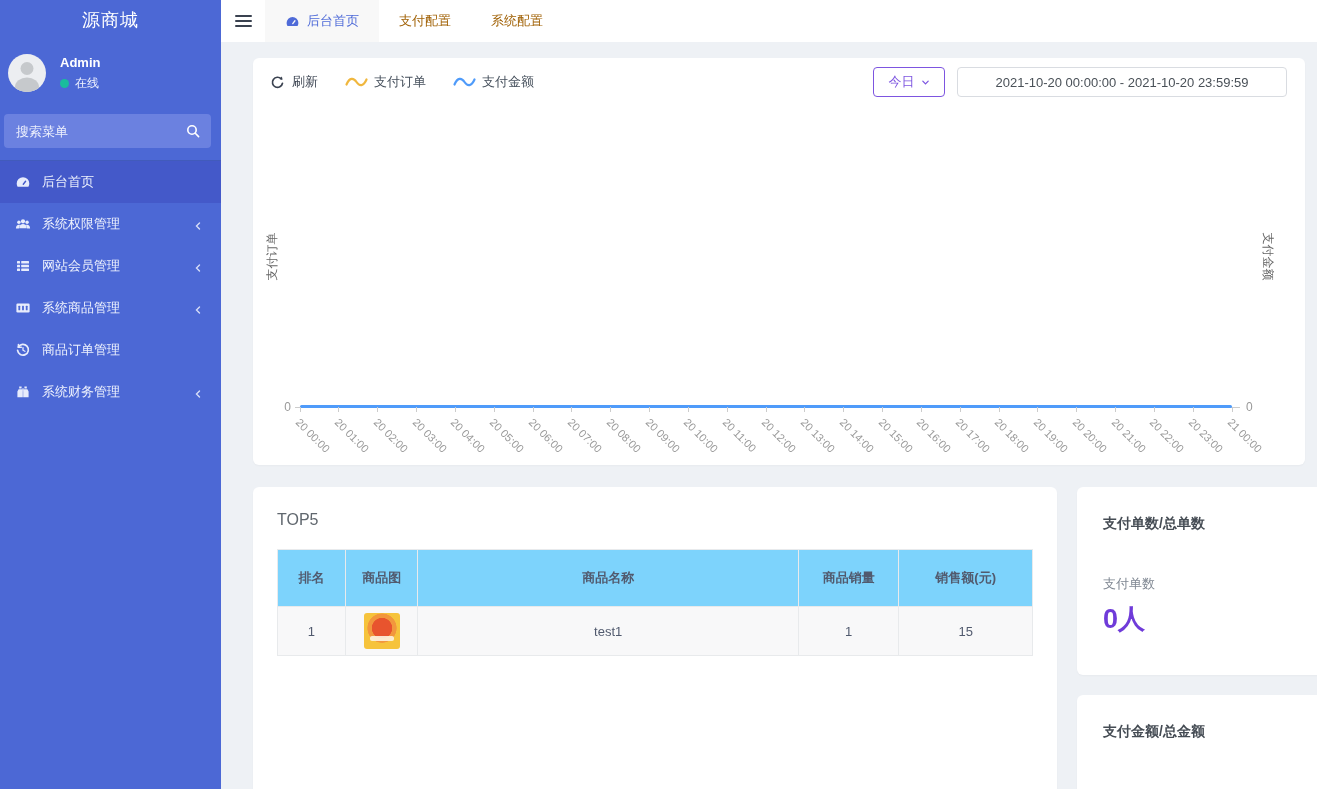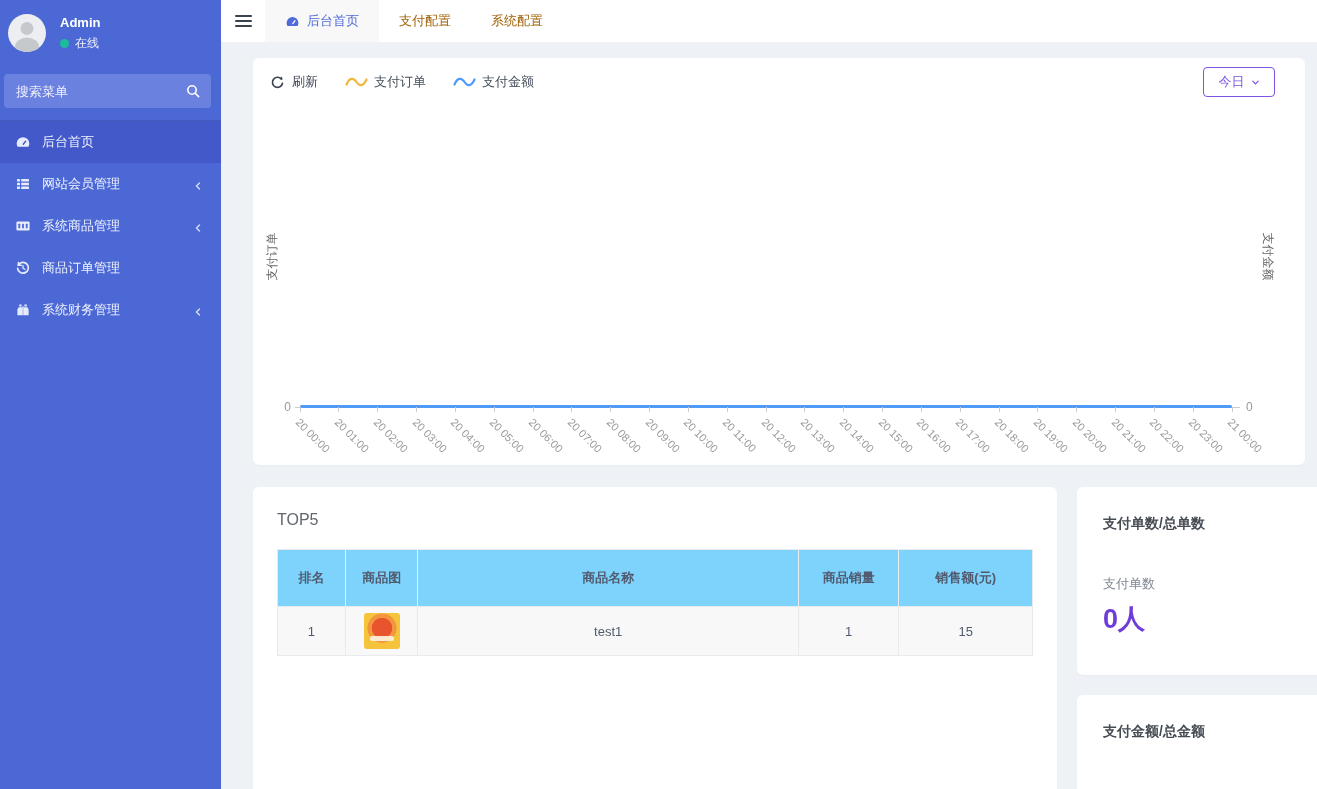--- a/index.html
+++ b/index.html
@@ -88,20 +88,21 @@
 
   
   .stat-title { padding:28px 0 0 26px; font-weight:bold; font-size:14px; color:#454c54; }
   .stat-metric-label { padding:42px 0 0 26px; font-size:13px; color:#7f8792; }
   .stat-metric-value { padding:8px 0 0 26px; font-size:27px; font-weight:bold; color:#6f3bd9; }
 </style>
 </head>
 <body>
 
 <aside id="sidebar">
+  <div class="logo">源商城</div>
 
   <div class="user-block">
     <div class="avatar">
       <svg viewBox="0 0 38 38">
           <circle cx="19" cy="14.5" r="6.5" fill="#c6c9cc"></circle>
           <ellipse cx="19" cy="33" rx="12" ry="9.5" fill="#c6c9cc"></ellipse>
         </svg>
     </div>
     <div class="user-meta">
       <div class="user-name">Admin</div>
@@ -127,20 +128,37 @@
       <span class="nav-icon">
         <svg viewBox="0 0 16 16">
             <path fill="currentColor" d="M8 3.2A6.3 6.3 0 0 0 1.7 9.5c0 1.2.33 2.3.9 3.2h10.8c.57-.9.9-2 .9-3.2A6.3 6.3 0 0 0 8 3.2z"></path>
             <rect x="7.4" y="5.6" width="1.4" height="5.2" rx=".7" transform="rotate(38 8 10.4)" fill="#4459c9"></rect>
           </svg>
       </span>
       <span class="nav-label">后台首页</span>
     </div>
 
 
+    <div class="nav-item">
+      <span class="nav-icon">
+        <svg viewBox="0 0 16 16" fill="currentColor">
+            <circle cx="3.9" cy="6.3" r="1.7"></circle>
+            <circle cx="12.1" cy="6.3" r="1.7"></circle>
+            <circle cx="8" cy="5.3" r="2.1"></circle>
+            <path d="M8 7.9c1.8 0 3.3 1 3.6 2.6l.2 1.7H4.2l.2-1.7C4.7 8.9 6.2 7.9 8 7.9z"></path>
+            <path d="M3.8 8.7c.5 0 1 .1 1.4.3-.6.6-1 1.5-1.2 2.4l-.1 1H.9l.2-1.2c.2-1.4 1.3-2.5 2.7-2.5zM12.2 8.7c1.4 0 2.5 1.1 2.7 2.5l.2 1.2h-3l-.1-1c-.2-.9-.6-1.8-1.2-2.4.4-.2.9-.3 1.4-.3z"></path>
+          </svg>
+      </span>
+      <span class="nav-label">系统权限管理</span>
+      <span class="chevron">
+        <svg viewBox="0 0 10 10" fill="none" stroke="#eef2fd" stroke-width="1.4" stroke-linecap="round">
+            <path d="M6.5 2 3.5 5 6.5 8"></path>
+          </svg>
+      </span>
+    </div>
 
 
     <div class="nav-item">
       <span class="nav-icon">
         <svg viewBox="0 0 16 16" fill="currentColor">
             <rect x="2" y="3" width="3" height="2.4" rx=".5"></rect>
             <rect x="6.2" y="3" width="7.8" height="2.4" rx=".5"></rect>
             <rect x="2" y="6.8" width="3" height="2.4" rx=".5"></rect>
             <rect x="6.2" y="6.8" width="7.8" height="2.4" rx=".5"></rect>
             <rect x="2" y="10.6" width="3" height="2.4" rx=".5"></rect>
@@ -255,20 +273,21 @@
       </div>
 
       <div class="toolbar-spacer"></div>
 
       <div class="range-btn">
         <span>今日</span>
         <svg width="9" height="9" viewBox="0 0 10 10" fill="none" stroke="#7d55e0" stroke-width="1.4" stroke-linecap="round">
             <path d="M2 3.5 5 6.5 8 3.5"></path>
           </svg>
       </div>
+      <div class="date-range">2021-10-20 00:00:00  -  2021-10-20 23:59:59</div>
     </div>
 
     <div class="chart-region">
       <div class="y-label left">支付订单</div>
       <div class="y-label right">支付金额</div>
       <div class="zero-tick left">0</div>
       <div class="zero-tick right">0</div>
       <div class="axis-line"></div>
       <div class="series-line" style="background: rgb(79, 155, 250);"></div>
       <div>

